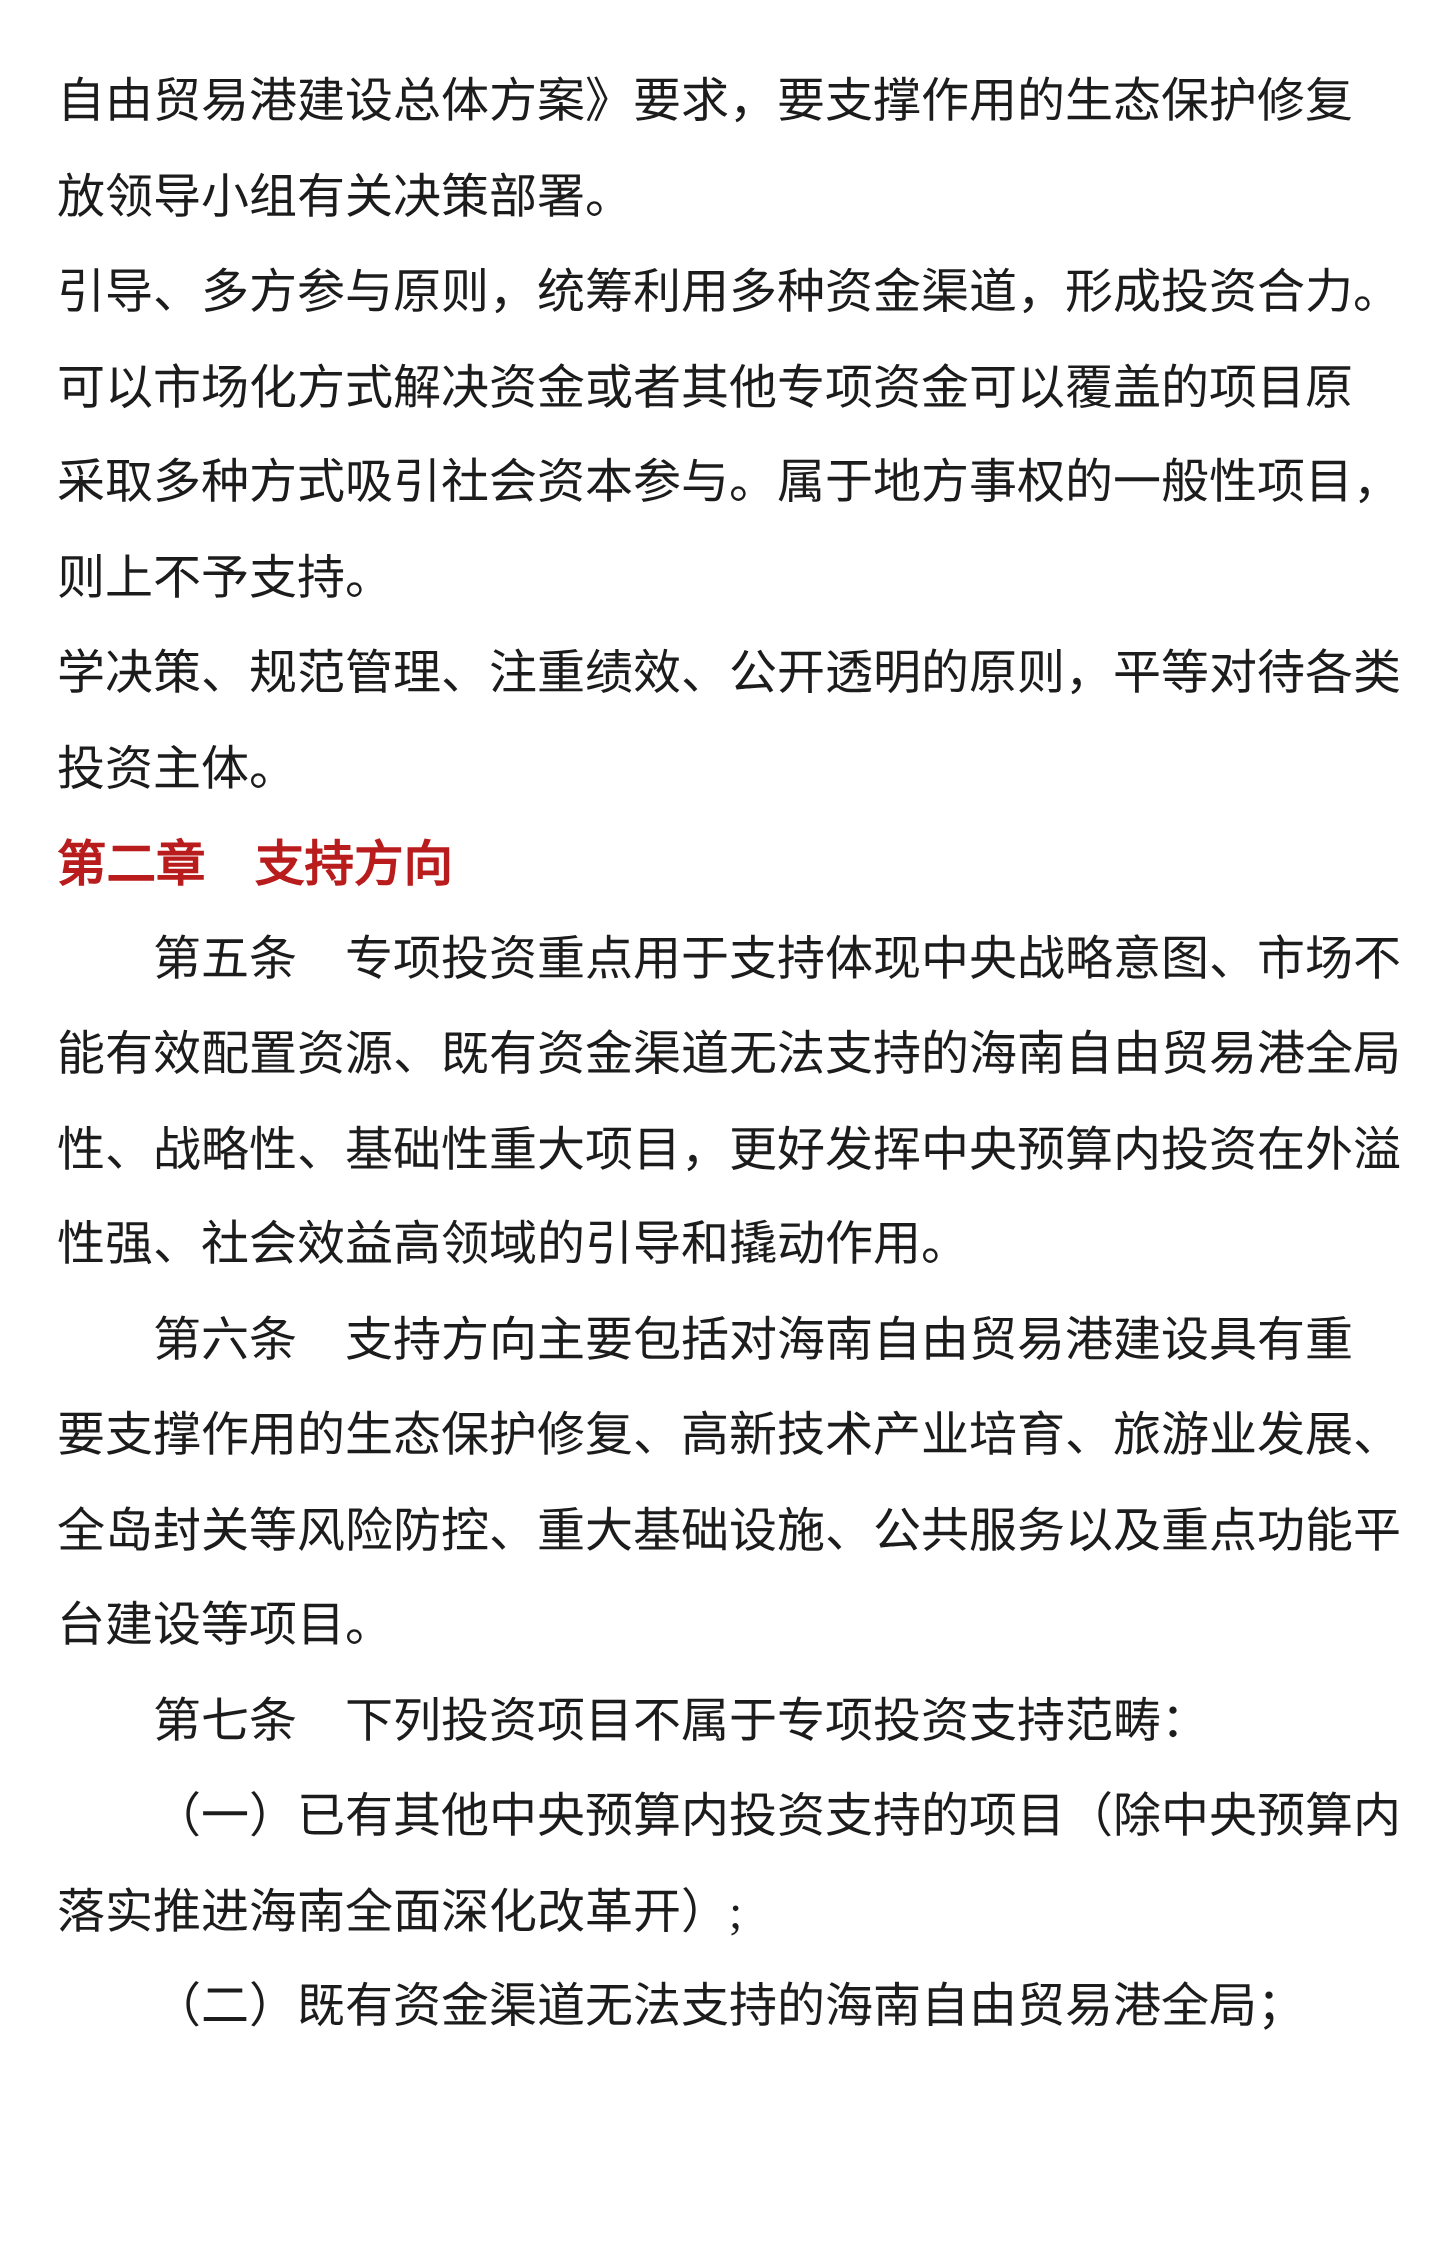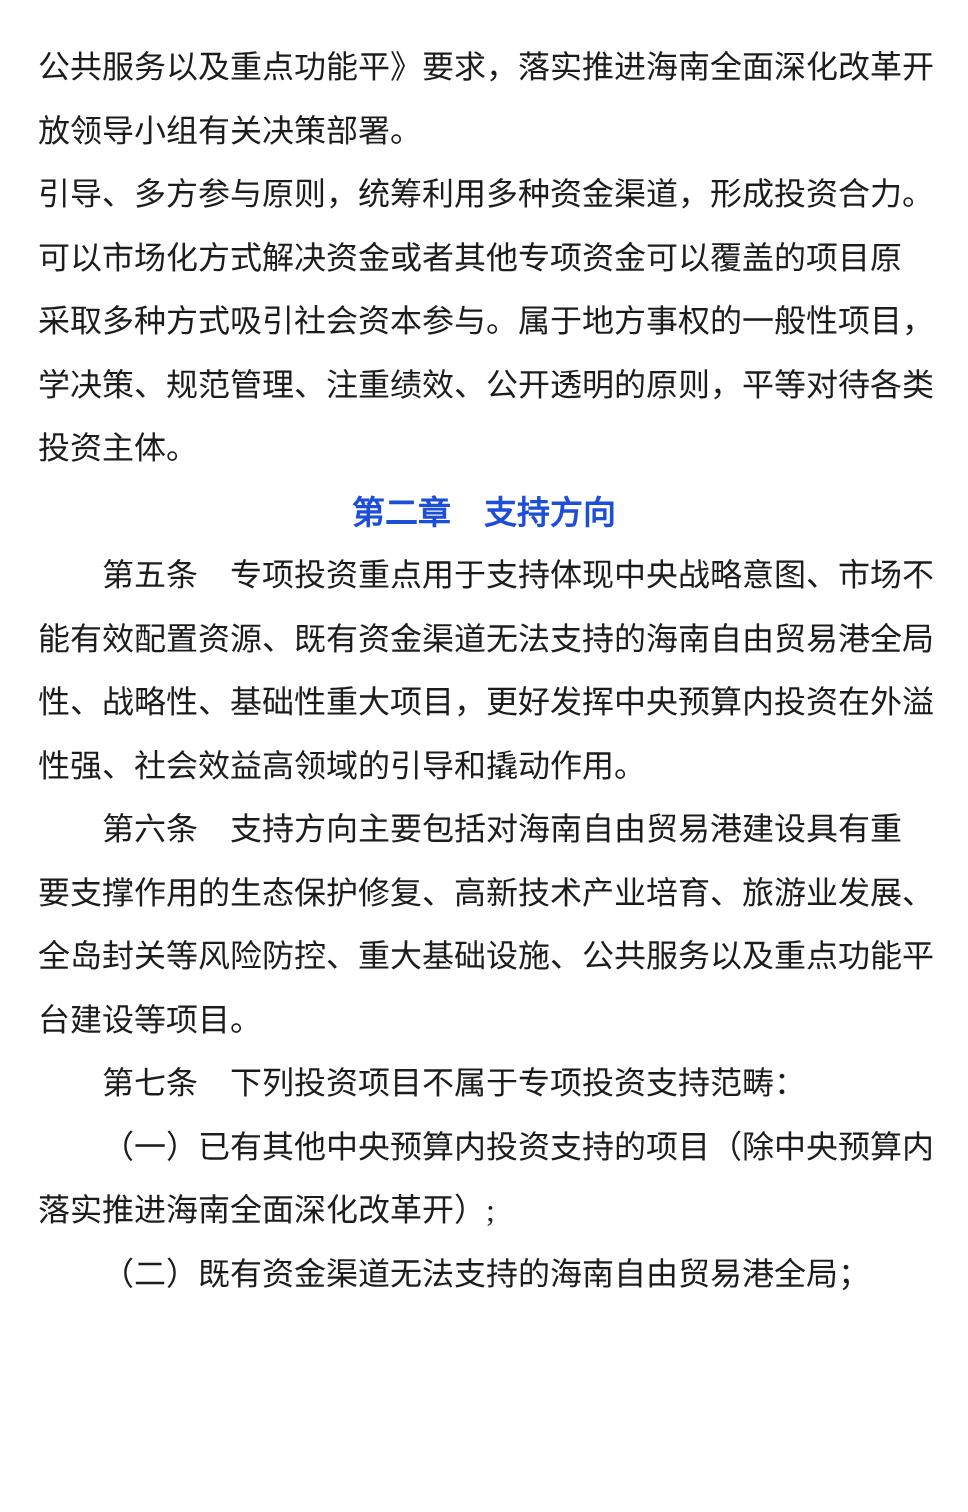--- a/index.html
+++ b/index.html
@@ -25,34 +25,35 @@
     font-weight: 400;
     letter-spacing: 0;
   }
   .line.indent {
     padding-left: 64px; 
   }
   .line.heading {
     font-family: "Liberation Sans", "DejaVu Sans", sans-serif;
     font-weight: 700;
     font-size: 33px;
-    text-align: center;
-    color: #1d4ed8;
+    text-align: left;
+    color: #b91c1c;
     padding-left: 0;
   }
 </style>
 </head>
 <body>
 
 <div class="page">
-  <div class="line">公共服务以及重点功能平》要求，落实推进海南全面深化改革开</div>
+  <div class="line">自由贸易港建设总体方案》要求，要支撑作用的生态保护修复</div>
   <div class="line">放领导小组有关决策部署。</div>
   <div class="line">引导、多方参与原则，统筹利用多种资金渠道，形成投资合力。</div>
   <div class="line">可以市场化方式解决资金或者其他专项资金可以覆盖的项目原</div>
   <div class="line">采取多种方式吸引社会资本参与。属于地方事权的一般性项目，</div>
+  <div class="line">则上不予支持。</div>
   <div class="line">学决策、规范管理、注重绩效、公开透明的原则，平等对待各类</div>
   <div class="line">投资主体。</div>
   <div class="line heading">第二章　支持方向</div>
   <div class="line indent">第五条　专项投资重点用于支持体现中央战略意图、市场不</div>
   <div class="line">能有效配置资源、既有资金渠道无法支持的海南自由贸易港全局</div>
   <div class="line">性、战略性、基础性重大项目，更好发挥中央预算内投资在外溢</div>
   <div class="line">性强、社会效益高领域的引导和撬动作用。</div>
   <div class="line indent">第六条　支持方向主要包括对海南自由贸易港建设具有重</div>
   <div class="line">要支撑作用的生态保护修复、高新技术产业培育、旅游业发展、</div>
   <div class="line">全岛封关等风险防控、重大基础设施、公共服务以及重点功能平</div>

